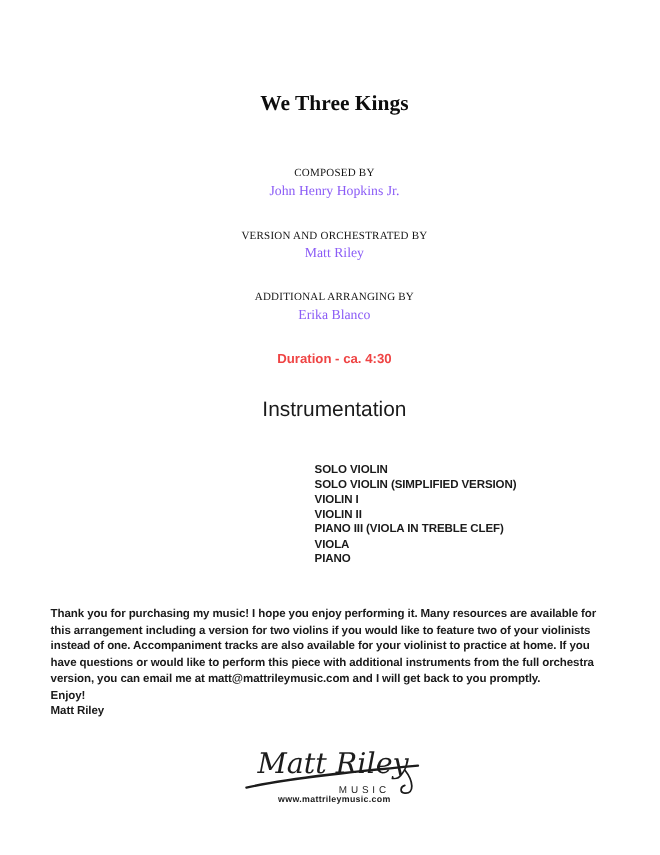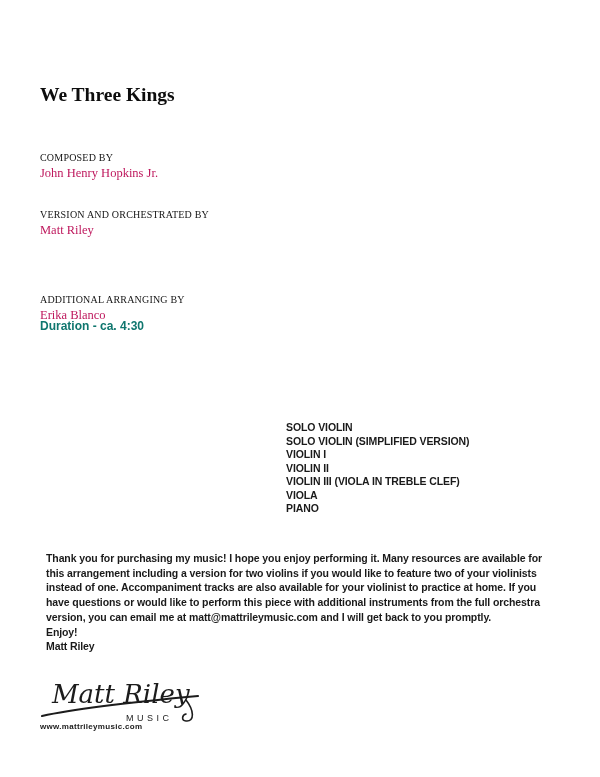--- a/index.html
+++ b/index.html
@@ -6,23 +6,23 @@
   .sheet {
     position: relative;
     width: 600px;
     height: 777px;
     background: #ffffff;
     overflow: hidden;
     color: #161616;
   }
   .centered-block {
     position: absolute;
-    left: 40px;
+    left: 24px;
     width: 560px;
-    text-align: left;
+    text-align: center;
   }
   .title {
     top: 84px;
     margin: 0;
     font-family: "Liberation Serif", "DejaVu Serif", serif;
     font-weight: bold;
     font-size: 19.5px;
     line-height: 22px;
     color: #0d0d0d;
   }
@@ -31,32 +31,32 @@
     font-family: "Liberation Serif", "DejaVu Serif", serif;
     font-size: 10px;
     line-height: 14.5px;
     letter-spacing: 0.2px;
     color: #141414;
   }
   .credit-name {
     font-family: "Liberation Serif", "DejaVu Serif", serif;
     font-size: 12.5px;
     line-height: 15px;
-    color: #be185d;
+    color: #8b5cf6;
   }
   .credit-0 { top: 151px; }
   .credit-1 { top: 208px; }
-  .credit-2 { top: 264px; margin-top: 29px; }
+  .credit-2 { top: 264px; }
   .duration {
     top: 318px;
     font-family: "Liberation Sans", "DejaVu Sans", sans-serif;
     font-weight: bold;
     font-size: 12px;
     line-height: 17px;
-    color: #0f766e;
+    color: #ef4444;
   }
   .instr-heading {
     top: 361px;
     margin: 0;
     font-family: "Liberation Sans", "DejaVu Sans", sans-serif;
     font-weight: normal;
     font-size: 19px;
     line-height: 24px;
     color: #1a1a1a;
   }
@@ -132,27 +132,28 @@
     <div class="credit-name">Matt Riley</div>
   </section>
 
   <section class="centered-block credit credit-2">
     <div class="credit-label">ADDITIONAL ARRANGING BY</div>
     <div class="credit-name">Erika Blanco</div>
   </section>
 
   <div class="centered-block duration">Duration - ca. 4:30</div>
 
+  <h2 class="centered-block instr-heading">Instrumentation</h2>
 
   <ul class="instr-list">
     <li>SOLO VIOLIN</li>
     <li>SOLO VIOLIN (SIMPLIFIED VERSION)</li>
     <li>VIOLIN I</li>
     <li>VIOLIN II</li>
-    <li>VIOLIN III (VIOLA IN TREBLE CLEF)</li>
+    <li>PIANO III (VIOLA IN TREBLE CLEF)</li>
     <li>VIOLA</li>
     <li>PIANO</li>
   </ul>
 
   <div class="note">
     <p>Thank you for purchasing my music! I hope you enjoy performing it. Many resources are available for this arrangement including a version for two violins if you would like to feature two of your violinists instead of one. Accompaniment tracks are also available for your violinist to practice at home. If you have questions or would like to perform this piece with additional instruments from the full orchestra version, you can email me at matt@mattrileymusic.com and I will get back to you promptly.</p>
     <div>Enjoy!</div>
     <div>Matt Riley</div>
   </div>
 

